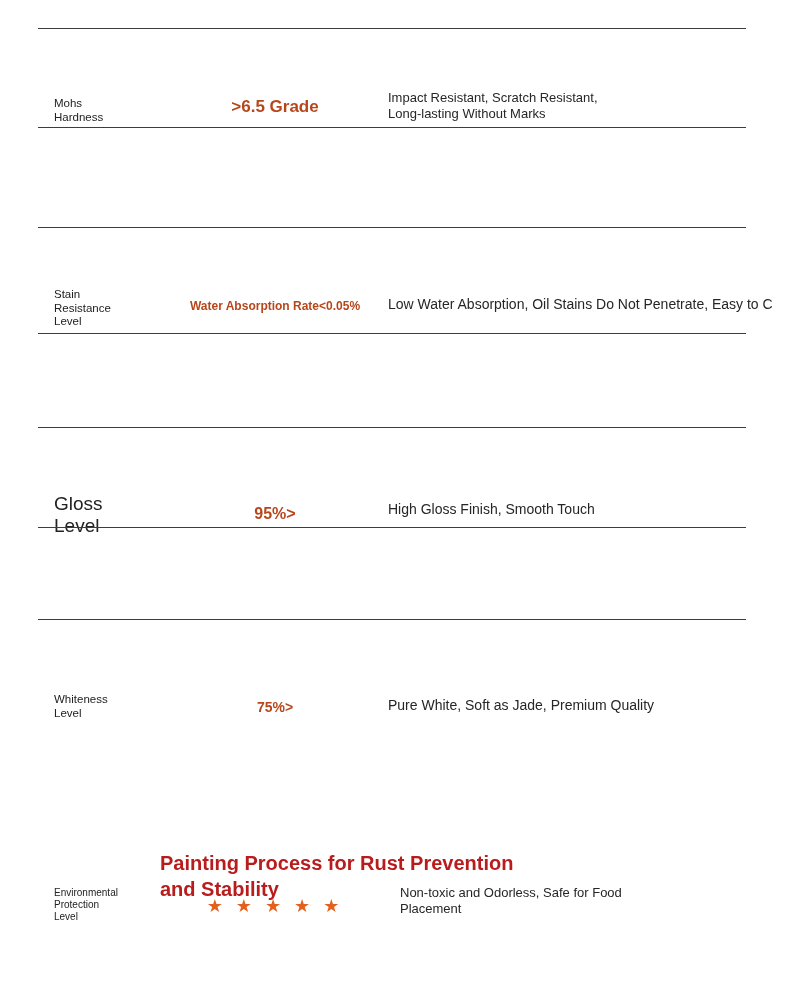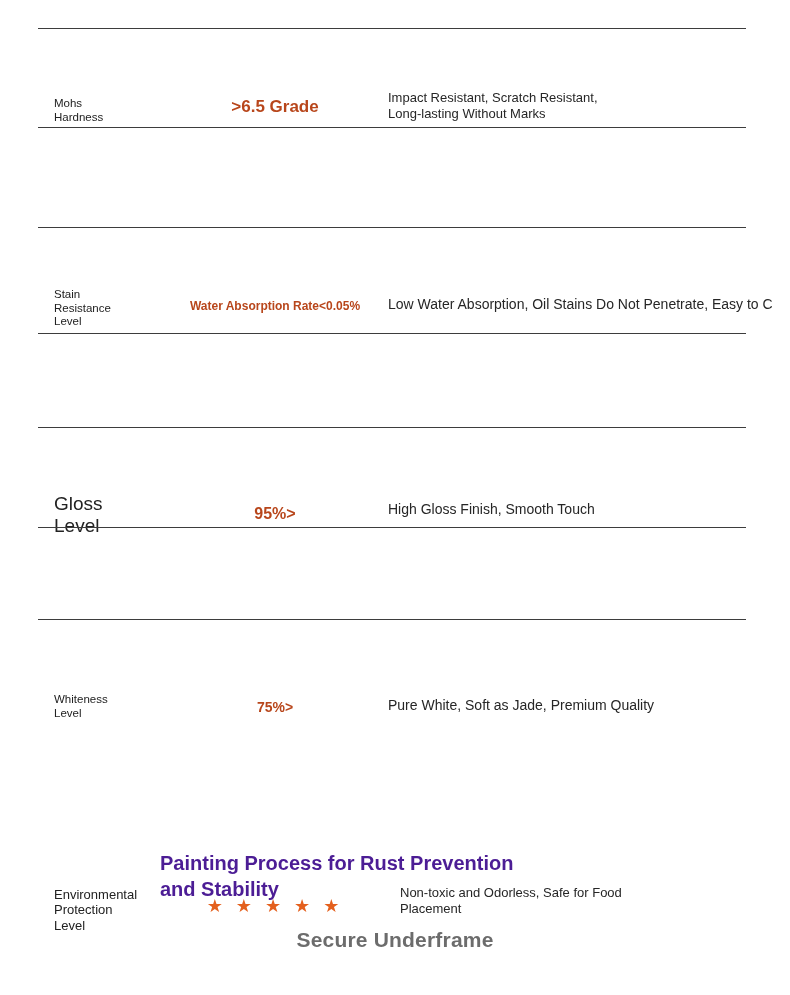--- a/index.html
+++ b/index.html
@@ -103,21 +103,21 @@
 
   
   #row-white { top: 327px; height: 100px; }
   #row-white .cell-label { top: 366px; font-size: 11.5px; }
   #row-white .cell-value { top: 372px; font-size: 14px; }
   #row-white .cell-desc  { top: 370px; font-size: 14px; }
   #row-white .row-rule   { top: 100px; }
 
   
   #row-env { top: 427px; height: 100px; }
-  #row-env .cell-label { top: 460px; font-size: 13px; }
+  #row-env .cell-label { top: 460px; font-size: 10px; }
   #row-env .stars      { top: 470px; }
   #row-env .cell-desc  { top: 458px; font-size: 13px; left: 400px; width: 400px; }
   #row-env .row-rule   { top: 100px; }
 
   
   #row-weather { top: 527px; height: 92px; }
   #row-weather .row-rule   { top: 92px; }
 
   .bottom-block {
     position: absolute;
@@ -125,21 +125,21 @@
     top: 850px;
     width: 790px;
     text-align: center;
   }
   .heading-main {
     width: 470px;
     margin: 0 auto;
     text-align: left;
     font-size: 20px;
     font-weight: bold;
-    color: #4c1d95;
+    color: #b91c1c;
     line-height: 1.3;
     padding-left: 0px;
   }
   .heading-sub {
     margin-top: 26px;
     font-size: 21px;
     font-weight: bold;
     color: #6c6c6c;
     letter-spacing: 0.2px;
   }
@@ -188,14 +188,13 @@
 
   <div class="spec-row" id="row-weather">
 
     <div class="row-rule"></div>
   </div>
 
 </div>
 
 <div class="bottom-block">
   <div class="heading-main">Painting Process for Rust Prevention<br>and Stability</div>
-  <div class="heading-sub">Secure Underframe</div>
 </div>
 
 </body></html>

